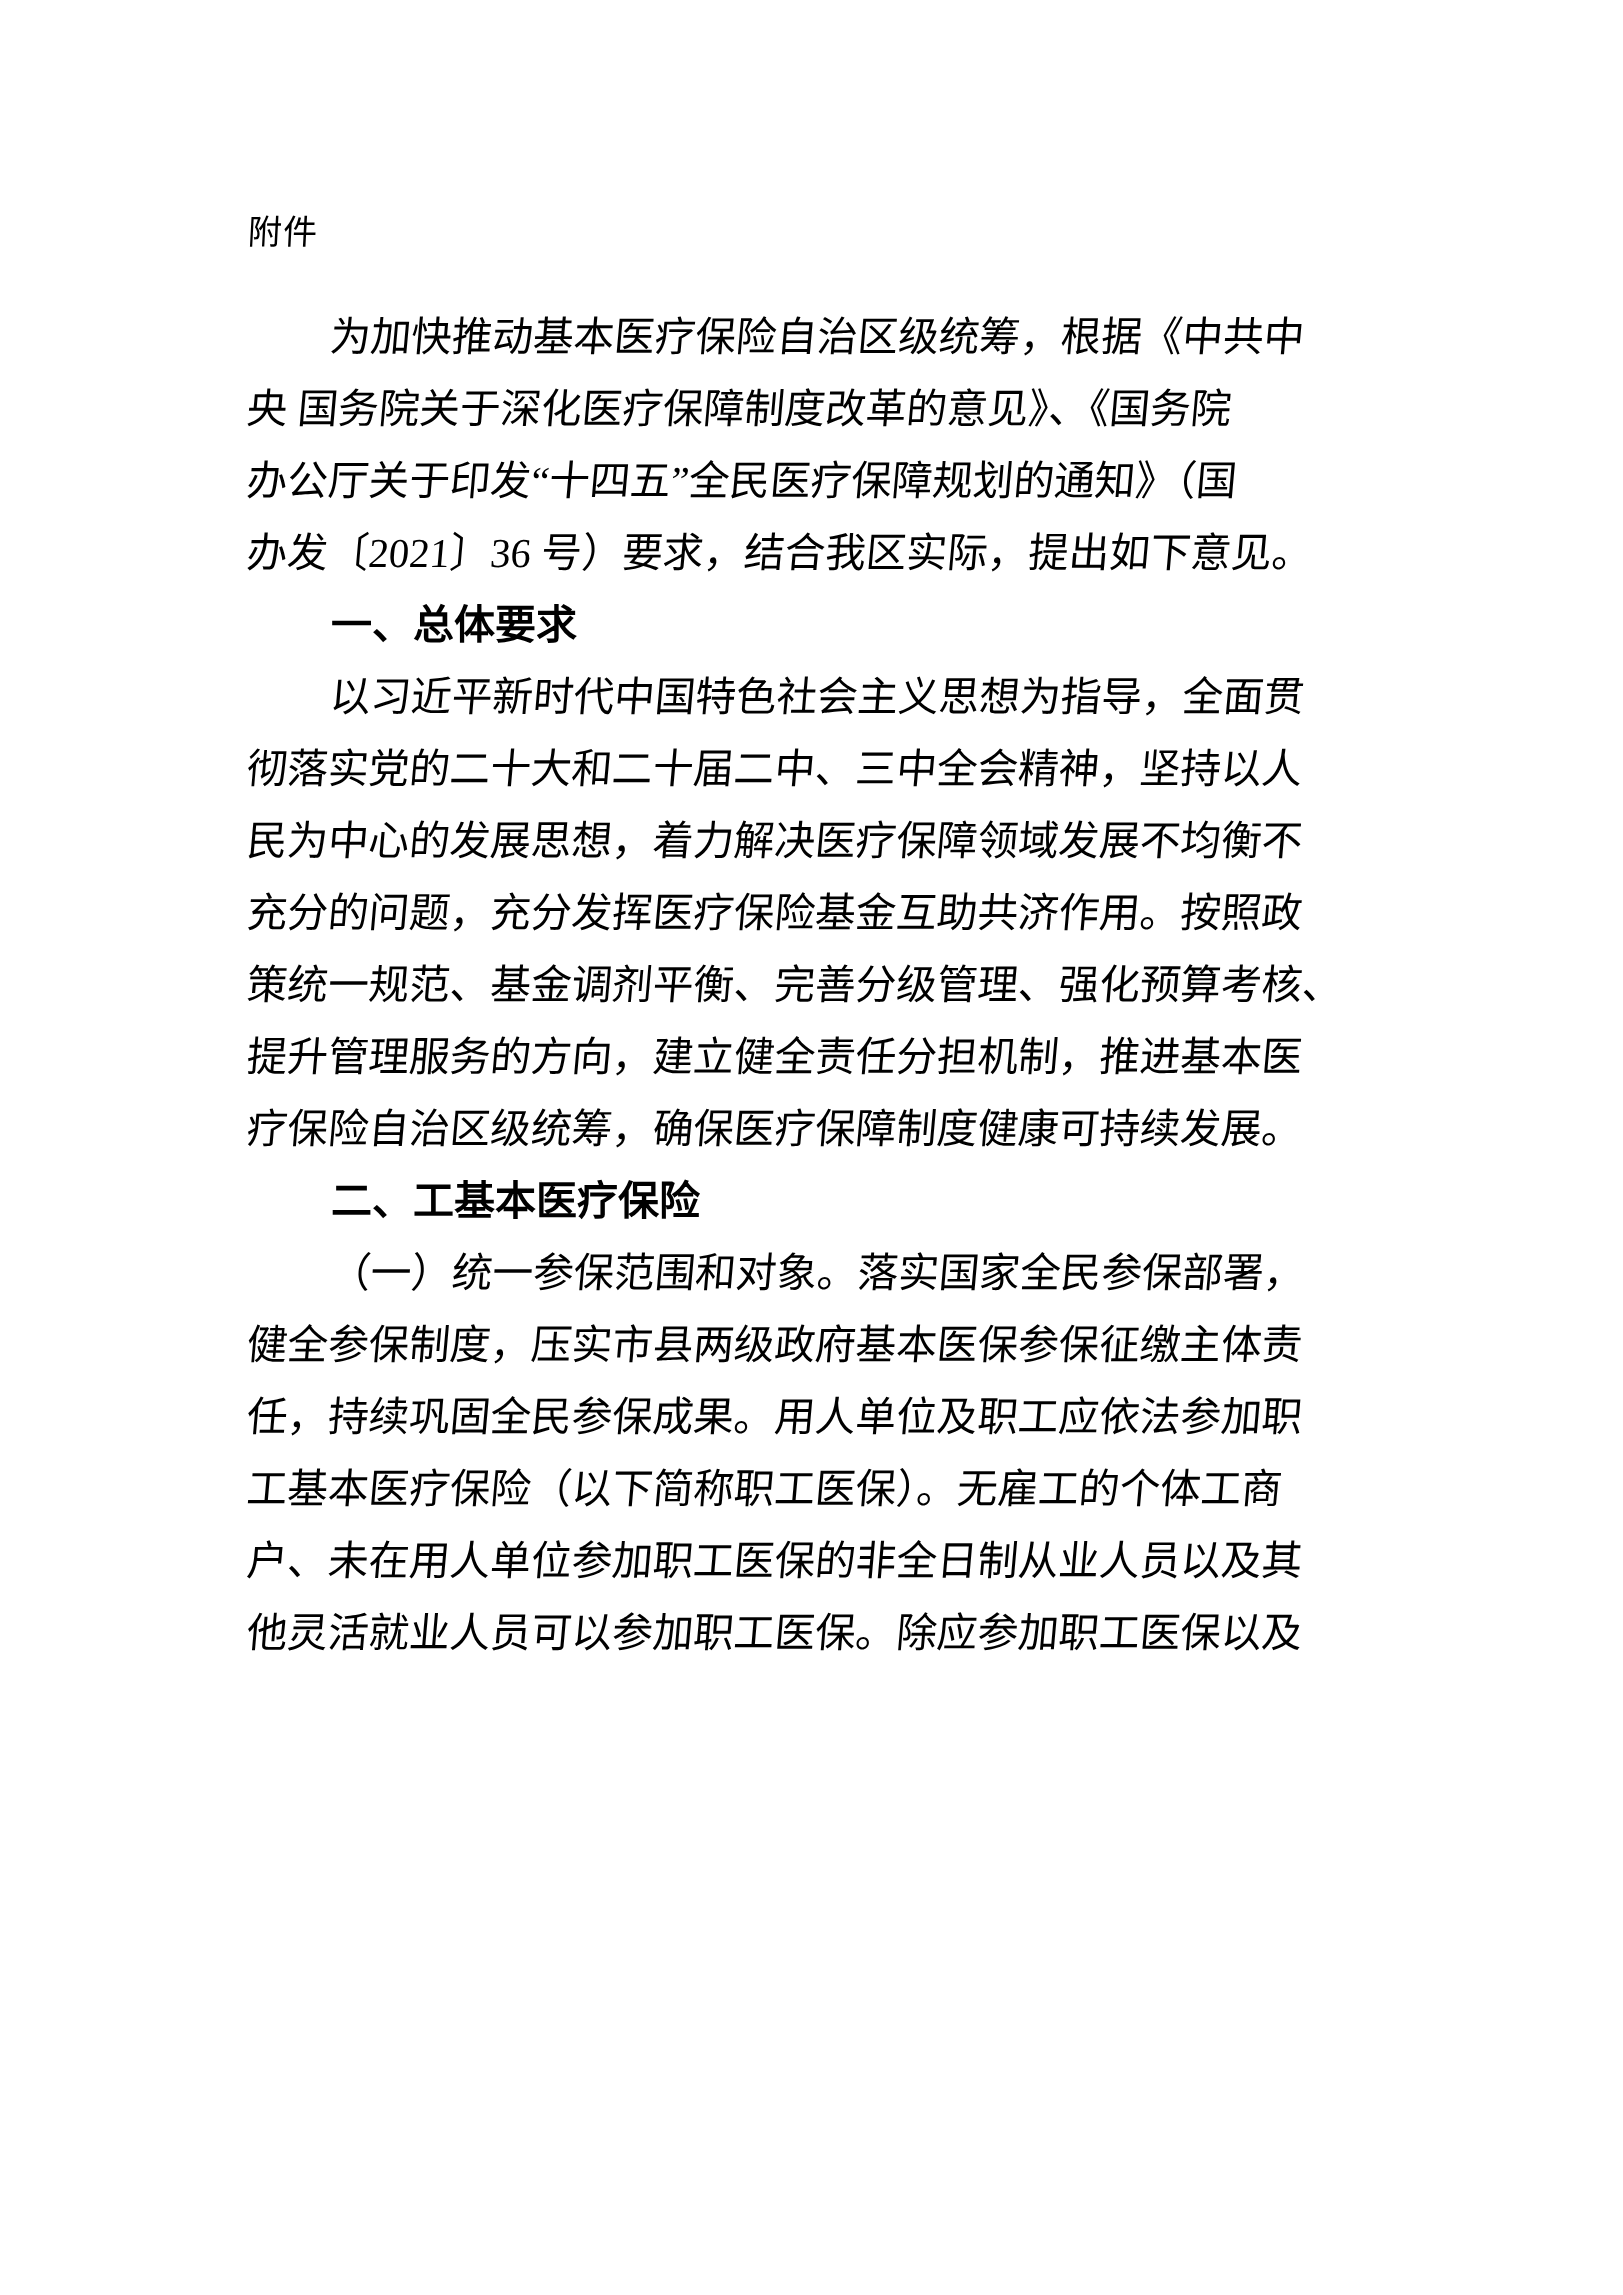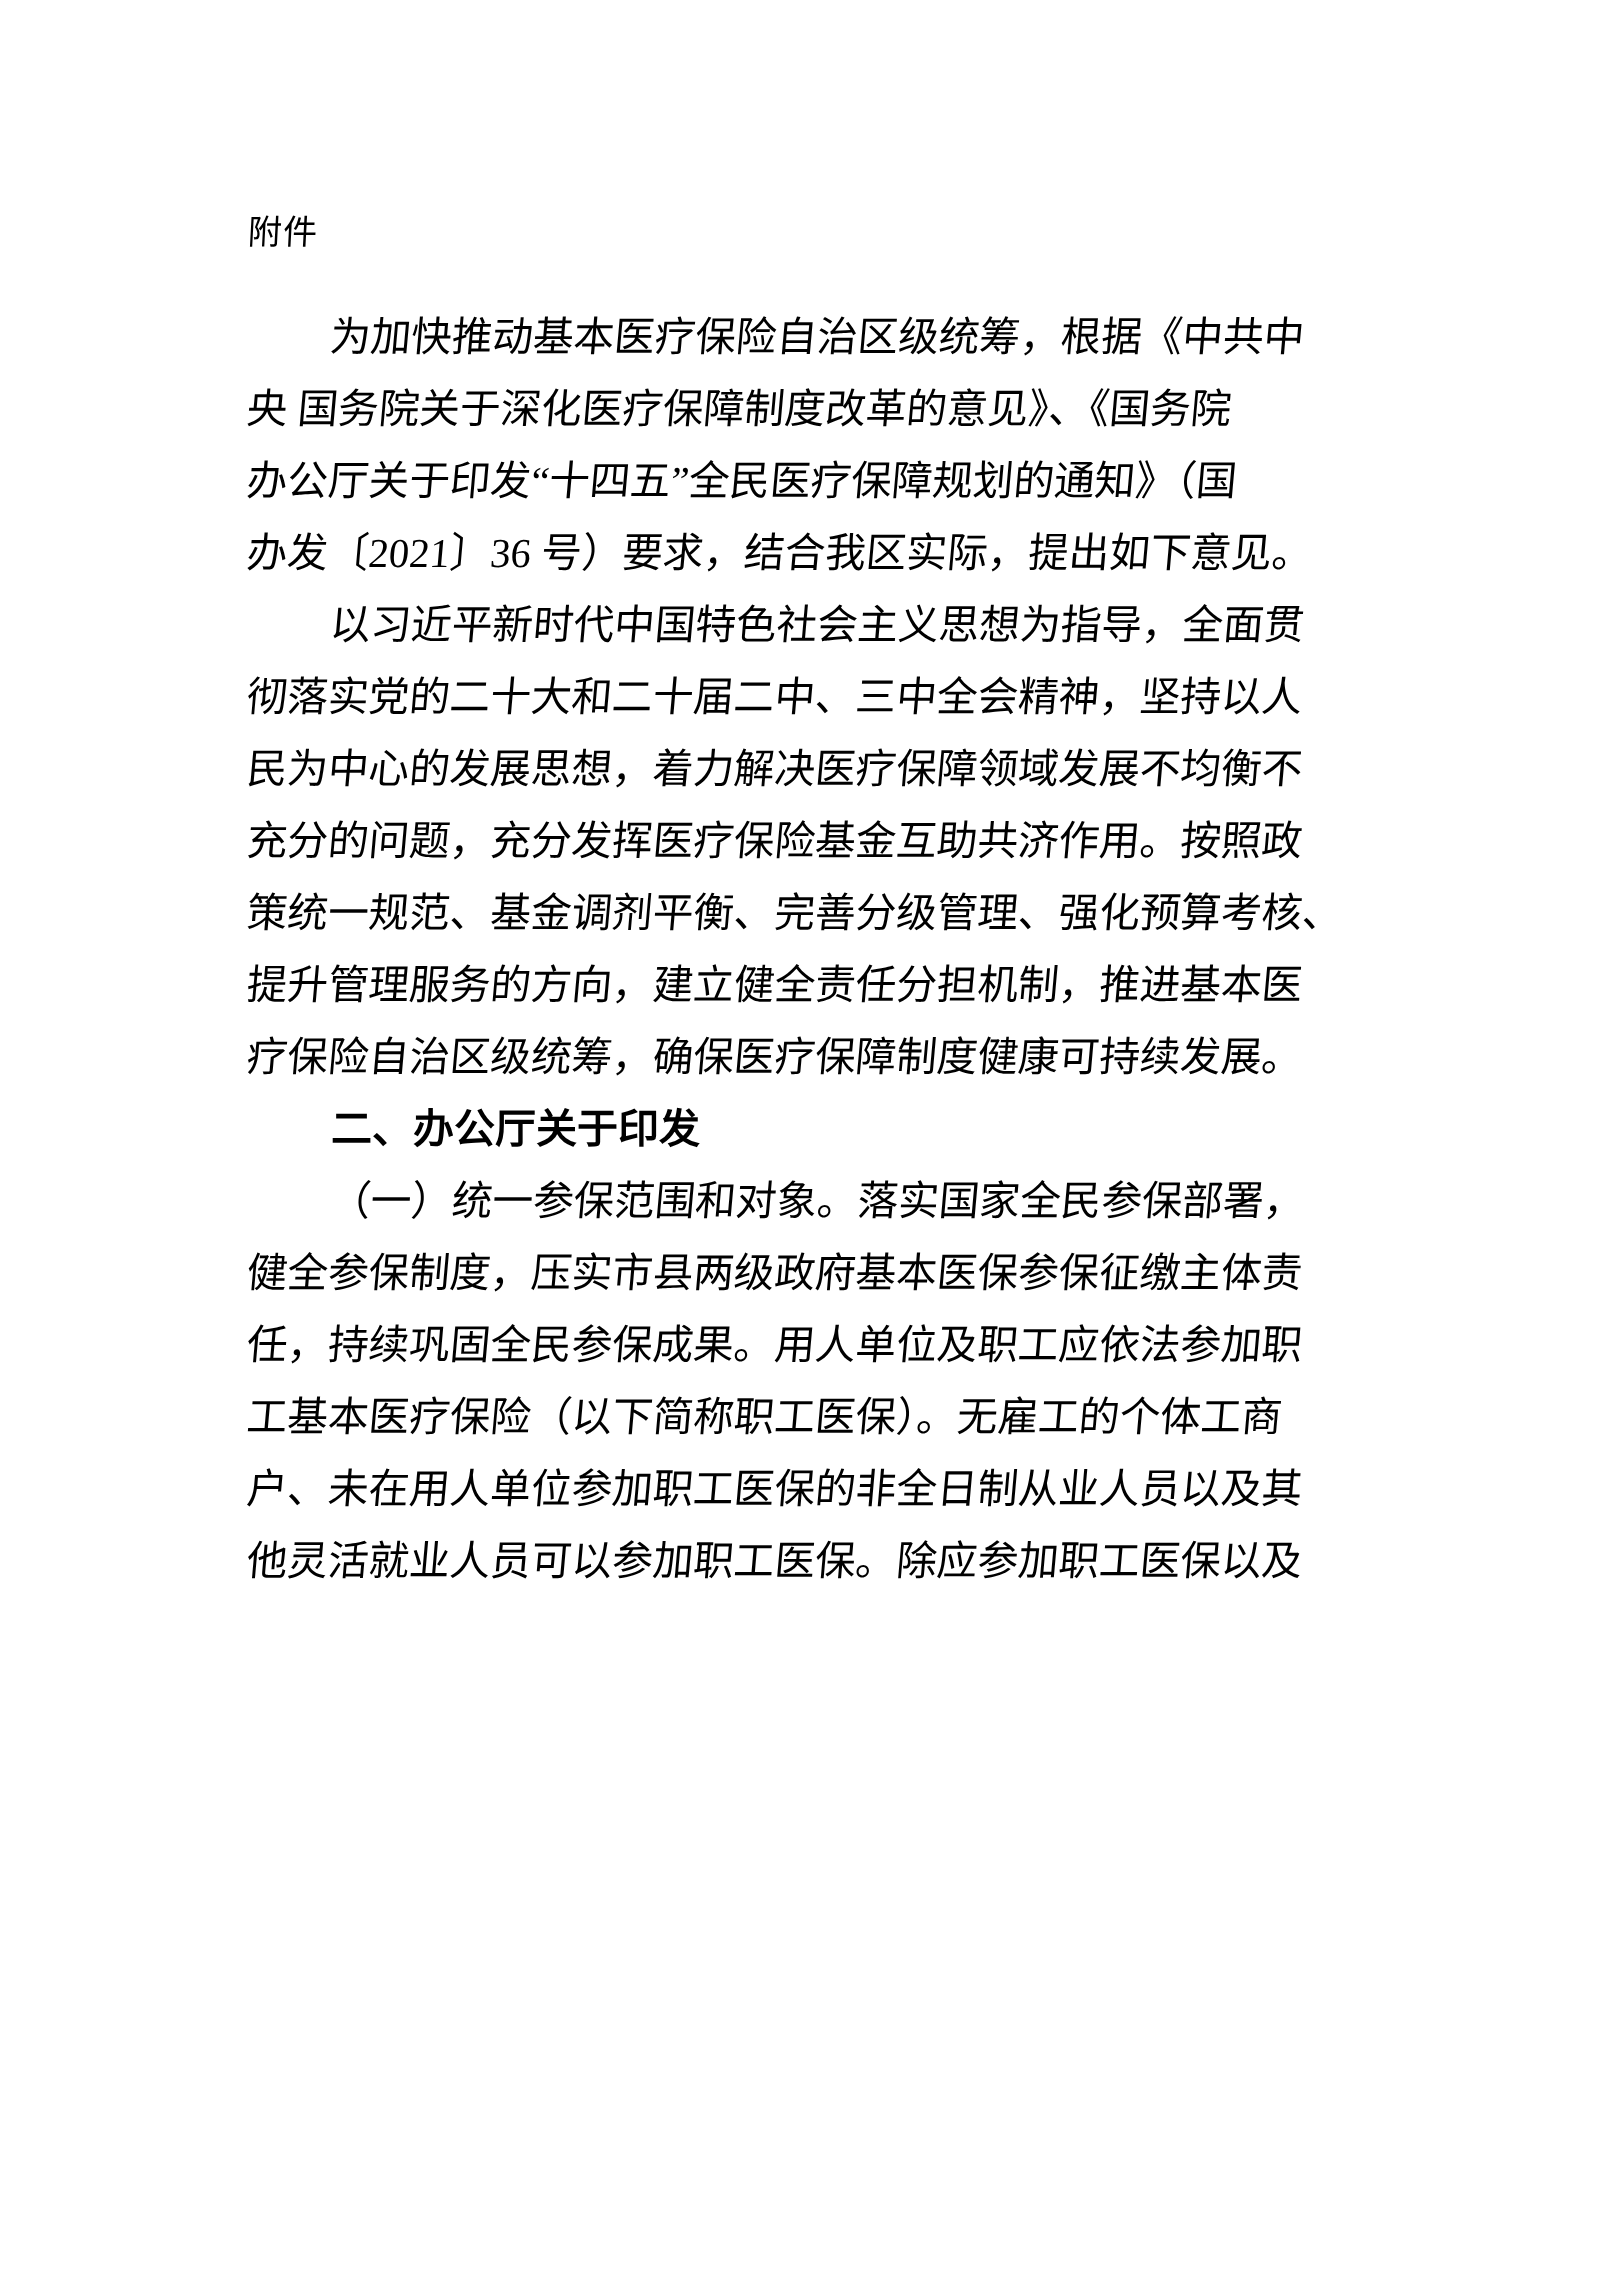--- a/index.html
+++ b/index.html
@@ -98,32 +98,33 @@
 
     <div class="body-block">
 
       <div class="para">
         <span class="ln indent">为加快推动基本医疗保险自治区级统筹，根据《中共中</span>
         <span class="ln">央 国务院关于深化医疗保障制度改革的意见》、《国务院</span>
         <span class="ln">办公厅关于印发“十四五”全民医疗保障规划的通知》（国</span>
         <span class="ln">办发〔2021〕36 号）要求，结合我区实际，提出如下意见。</span>
       </div>
 
+      <div class="section-heading">一、总体要求</div>
 
       <div class="para">
         <span class="ln indent">以习近平新时代中国特色社会主义思想为指导，全面贯</span>
         <span class="ln">彻落实党的二十大和二十届二中、三中全会精神，坚持以人</span>
         <span class="ln">民为中心的发展思想，着力解决医疗保障领域发展不均衡不</span>
         <span class="ln">充分的问题，充分发挥医疗保险基金互助共济作用。按照政</span>
         <span class="ln">策统一规范、基金调剂平衡、完善分级管理、强化预算考核、</span>
         <span class="ln">提升管理服务的方向，建立健全责任分担机制，推进基本医</span>
         <span class="ln">疗保险自治区级统筹，确保医疗保障制度健康可持续发展。</span>
       </div>
 
-      <div class="section-heading">二、办公厅关于印发</div>
+      <div class="section-heading">二、工基本医疗保险</div>
 
       <div class="para">
         <span class="ln indent">（一）统一参保范围和对象。落实国家全民参保部署，</span>
         <span class="ln">健全参保制度，压实市县两级政府基本医保参保征缴主体责</span>
         <span class="ln">任，持续巩固全民参保成果。用人单位及职工应依法参加职</span>
         <span class="ln">工基本医疗保险（以下简称职工医保）。无雇工的个体工商</span>
         <span class="ln">户、未在用人单位参加职工医保的非全日制从业人员以及其</span>
         <span class="ln">他灵活就业人员可以参加职工医保。除应参加职工医保以及</span>
       </div>
 

